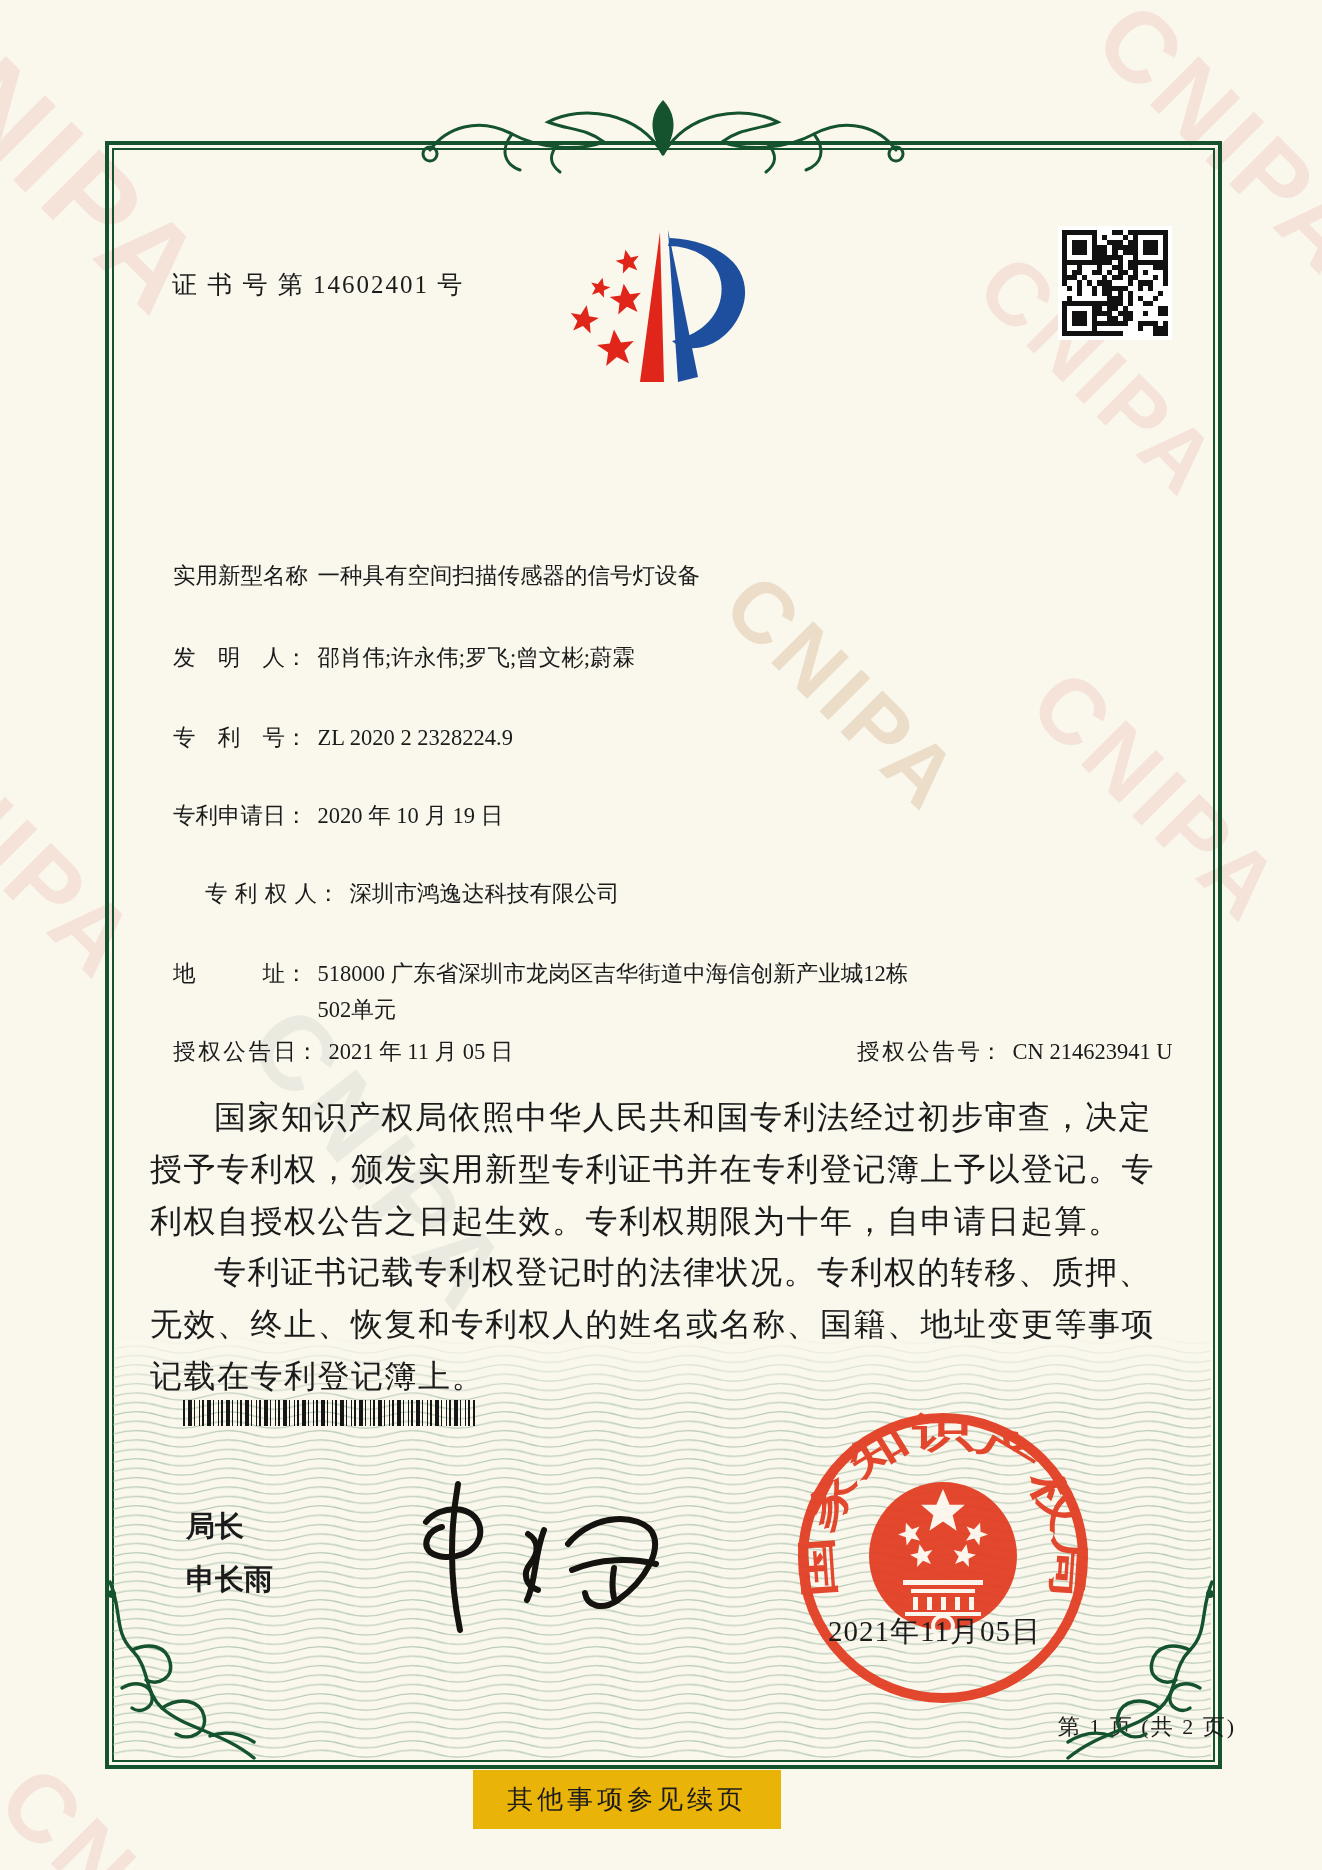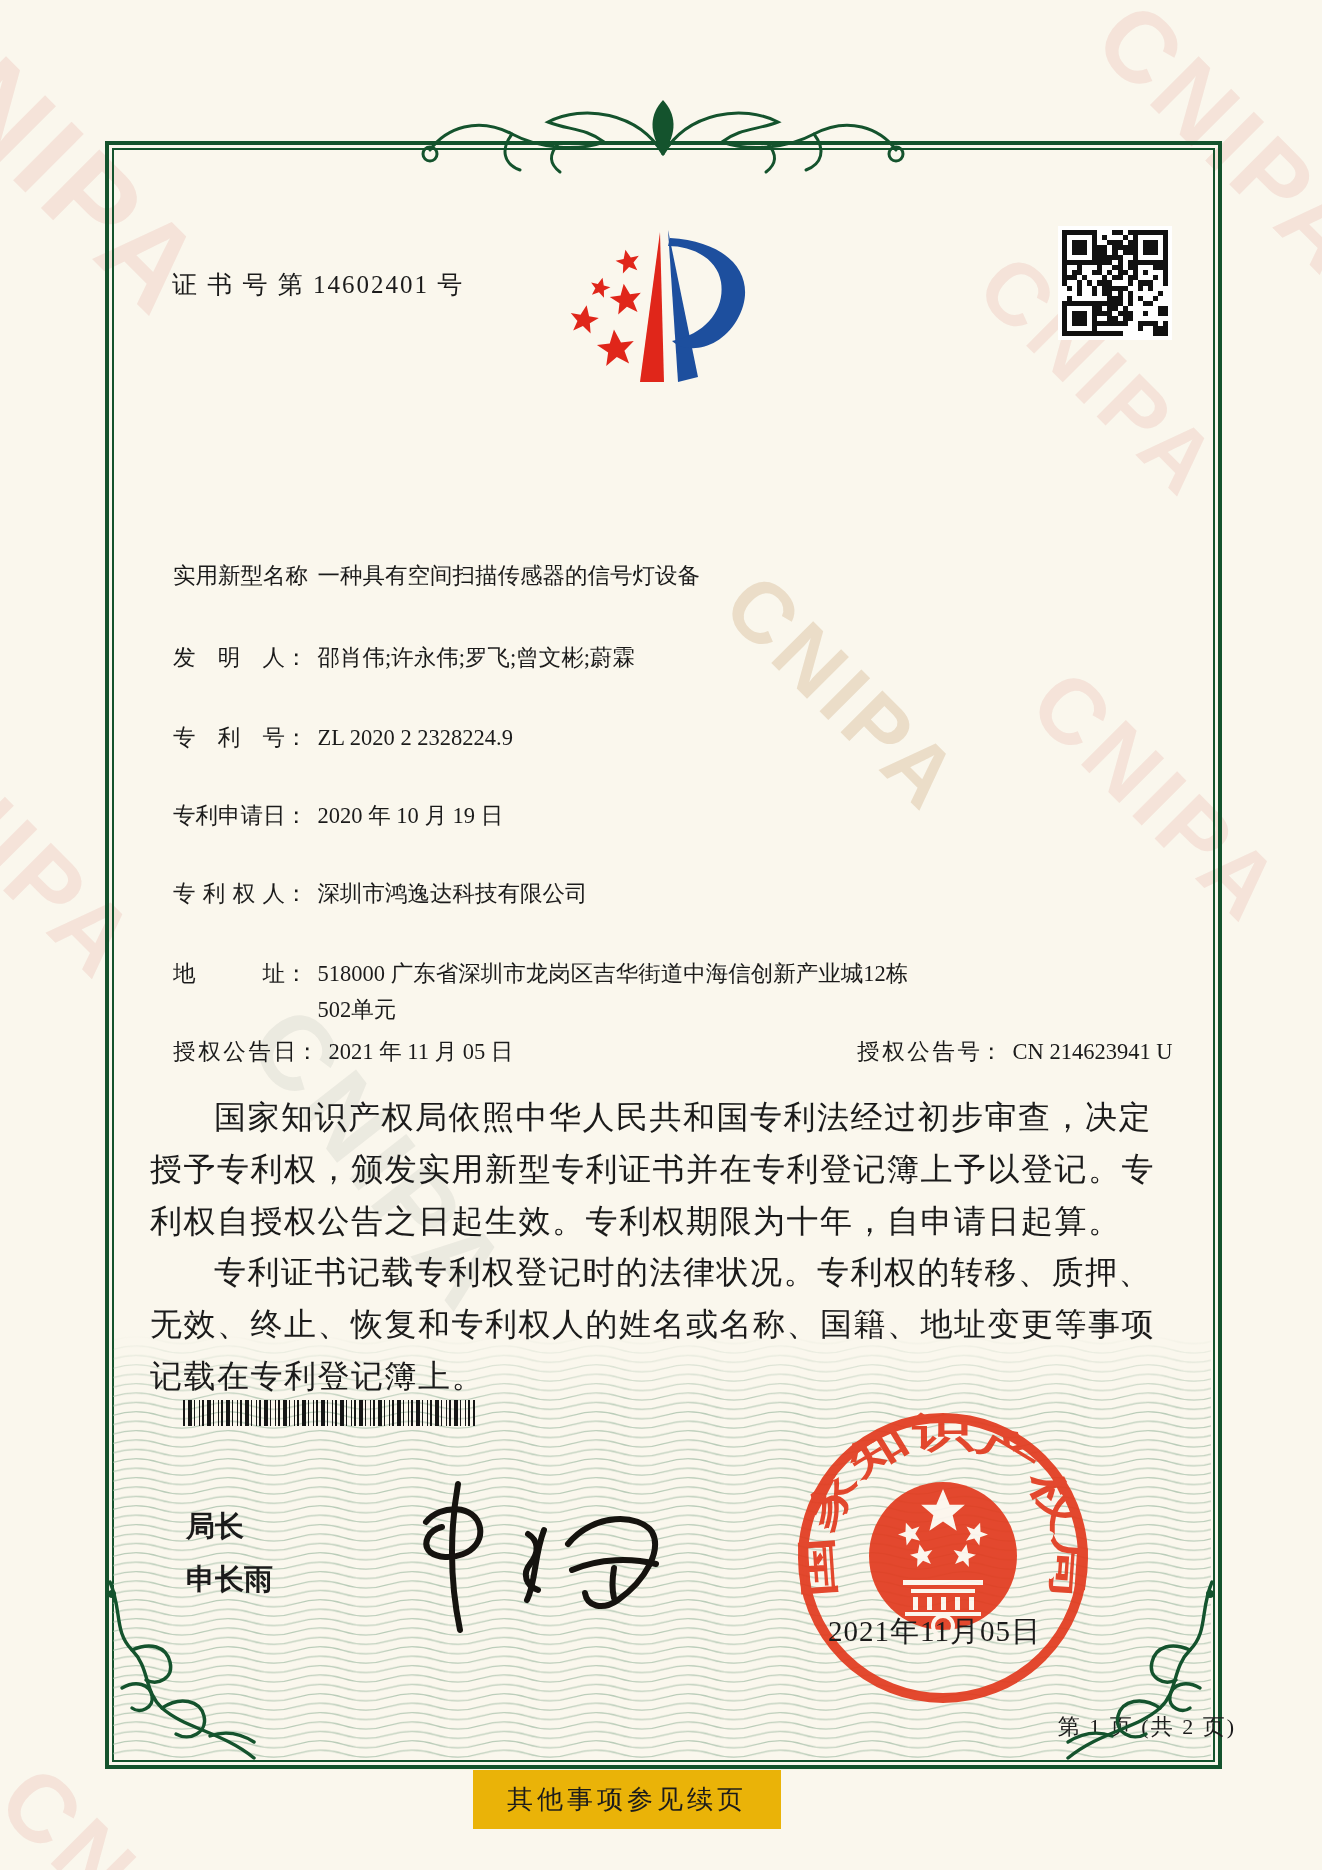--- a/index.html
+++ b/index.html
@@ -308,21 +308,21 @@
   </div>
   <div class="row" style="top:640px;">
     <span class="lbl">发明人</span><span class="colon">：</span><span class="val">邵肖伟;许永伟;罗飞;曾文彬;蔚霖</span>
   </div>
   <div class="row" style="top:720px;">
     <span class="lbl">专利号</span><span class="colon">：</span><span class="val">ZL 2020 2 2328224.9</span>
   </div>
   <div class="row" style="top:798px;">
     <span class="lbl">专利申请日</span><span class="colon">：</span><span class="val">2020 年 10 月 19 日</span>
   </div>
-  <div class="row" style="top:876px;">
+  <div class="row" style="top:876px;margin-left:32px;">
     <span class="lbl">专利权人</span><span class="colon">：</span><span class="val">深圳市鸿逸达科技有限公司</span>
   </div>
   <div class="row wrap" style="top:956px;">
     <span class="lbl">地址</span><span class="colon">：</span><span class="val">518000 广东省深圳市龙岗区吉华街道中海信创新产业城12栋502单元</span>
   </div>
   <div class="row" style="top:1034px;width:1040px;">
     <span class="lbl" style="width:123px;">授权公告日</span><span class="colon">：</span><span class="val">2021 年 11 月 05 日</span>
     <span class="grant2">
       <span class="lbl" style="width:123px;">授权公告号</span><span class="colon">：</span><span class="val">CN 214623941 U</span>
     </span>

